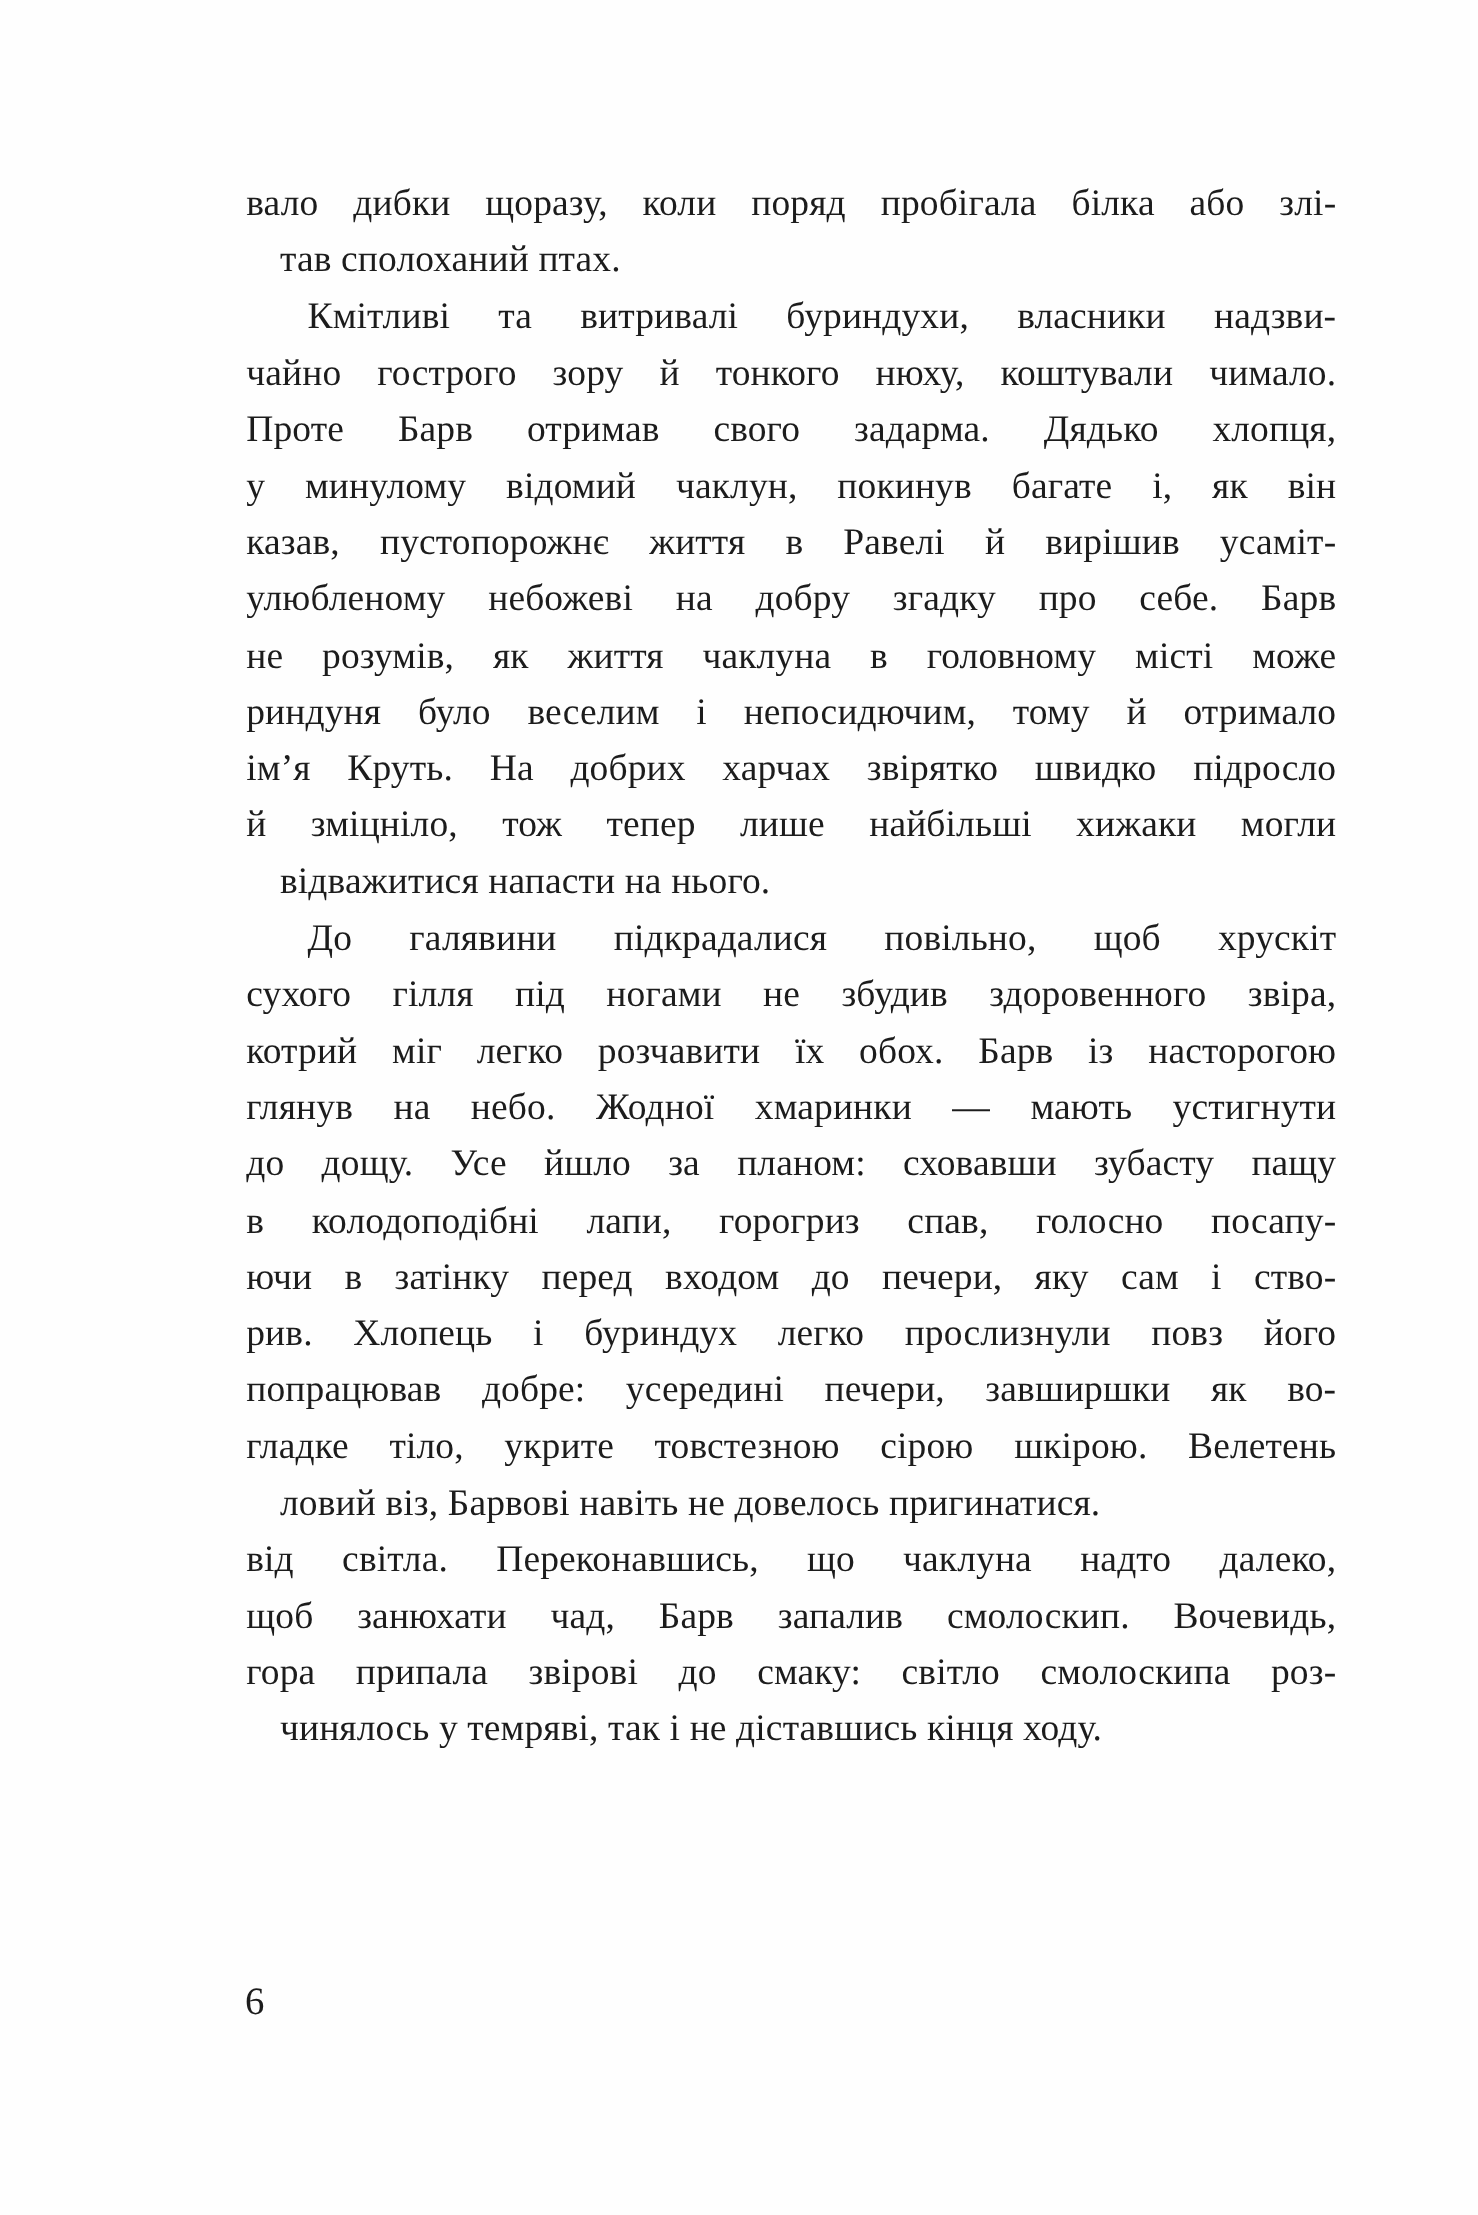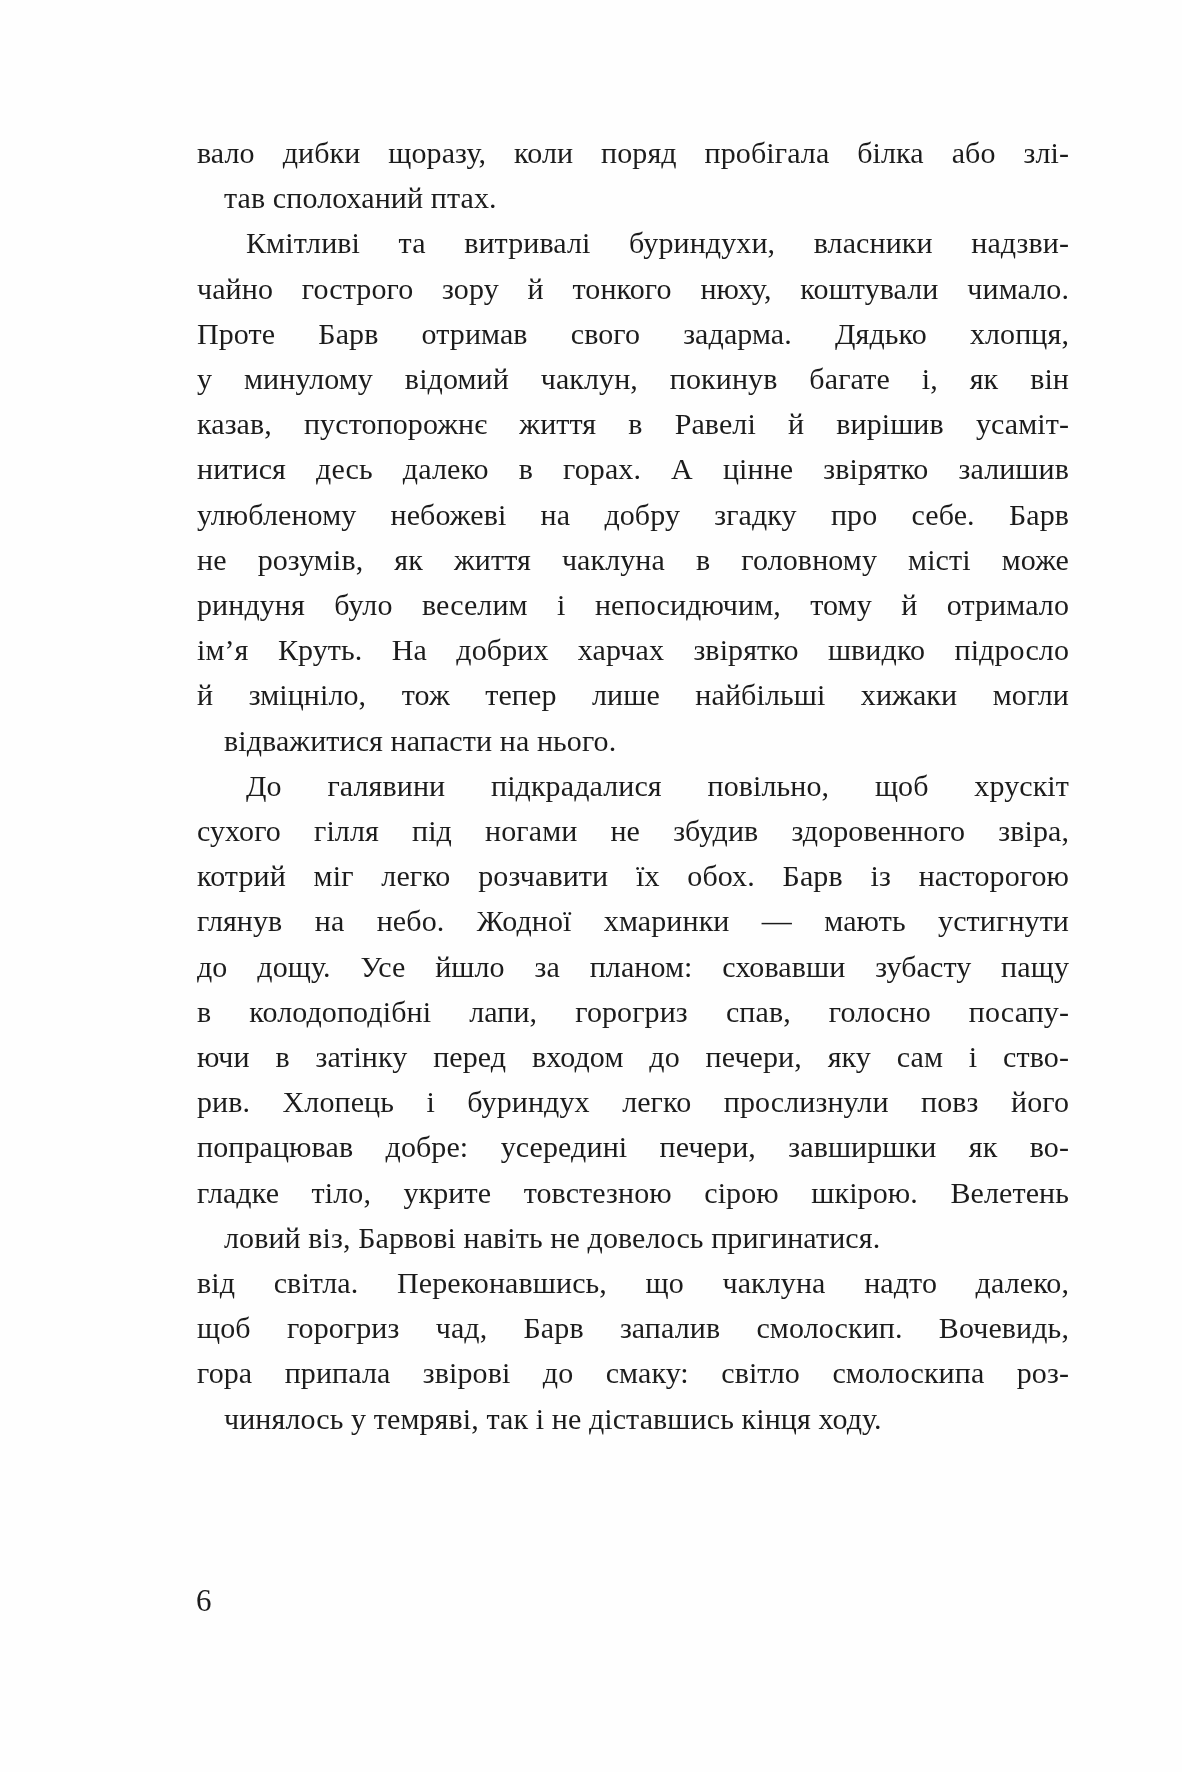--- a/index.html
+++ b/index.html
@@ -16,21 +16,21 @@
     overflow: hidden;
   }
   .page {
     position: absolute;
     inset: 0;
     background: #fefefe;
   }
   .text-block {
     position: absolute;
     left: 197px;
-    top: 130px;
+    top: 140px;
     width: 872px;
     font-size: 30px;
     line-height: 45.2px;
     letter-spacing: 0.1px;
   }
   .paragraph {
     margin: 0;
     padding: 0;
   }
   .line {
@@ -63,21 +63,20 @@
       <div class="paragraph">
         <div class="line">вало дибки щоразу, коли поряд пробігала білка або злі-</div>
         <div class="line last">тав сполоханий птах.</div>
       </div>
       <div class="paragraph">
         <div class="line indent">Кмітливі та витривалі буриндухи, власники надзви-</div>
         <div class="line">чайно гострого зору й тонкого нюху, коштували чимало.</div>
         <div class="line">Проте Барв отримав свого задарма. Дядько хлопця,</div>
         <div class="line">у минулому відомий чаклун, покинув багате і, як він</div>
         <div class="line">казав, пустопорожнє життя в Равелі й вирішив усаміт-</div>
-        <div class="line">нитися десь далеко в горах. А цінне звірятко залишив</div>
         <div class="line">улюбленому небожеві на добру згадку про себе. Барв</div>
         <div class="line">не розумів, як життя чаклуна в головному місті може</div>
         <div class="line">риндуня було веселим і непосидючим, тому й отримало</div>
         <div class="line">ім’я Круть. На добрих харчах звірятко швидко підросло</div>
         <div class="line">й зміцніло, тож тепер лише найбільші хижаки могли</div>
         <div class="line last">відважитися напасти на нього.</div>
       </div>
       <div class="paragraph">
         <div class="line indent">До галявини підкрадалися повільно, щоб хрускіт</div>
         <div class="line">сухого гілля під ногами не збудив здоровенного звіра,</div>
@@ -86,19 +85,19 @@
         <div class="line">до дощу. Усе йшло за планом: сховавши зубасту пащу</div>
         <div class="line">в колодоподібні лапи, горогриз спав, голосно посапу-</div>
         <div class="line">ючи в затінку перед входом до печери, яку сам і ство-</div>
         <div class="line">рив. Хлопець і буриндух легко прослизнули повз його</div>
         <div class="line">попрацював добре: усередині печери, завширшки як во-</div>
         <div class="line">гладке тіло, укрите товстезною сірою шкірою. Велетень</div>
         <div class="line last">ловий віз, Барвові навіть не довелось пригинатися.</div>
       </div>
       <div class="paragraph">
         <div class="line">від світла. Переконавшись, що чаклуна надто далеко,</div>
-        <div class="line">щоб горогриз чад, Барв запалив смолоскип. Вочевидь,</div>
+        <div class="line">щоб занюхати чад, Барв запалив смолоскип. Вочевидь,</div>
         <div class="line">гора припала звірові до смаку: світло смолоскипа роз-</div>
         <div class="line last">чинялось у темряві, так і не діставшись кінця ходу.</div>
       </div>
     </div>
   <div class="page-number">6</div>
 </div>
 
 </body></html>

